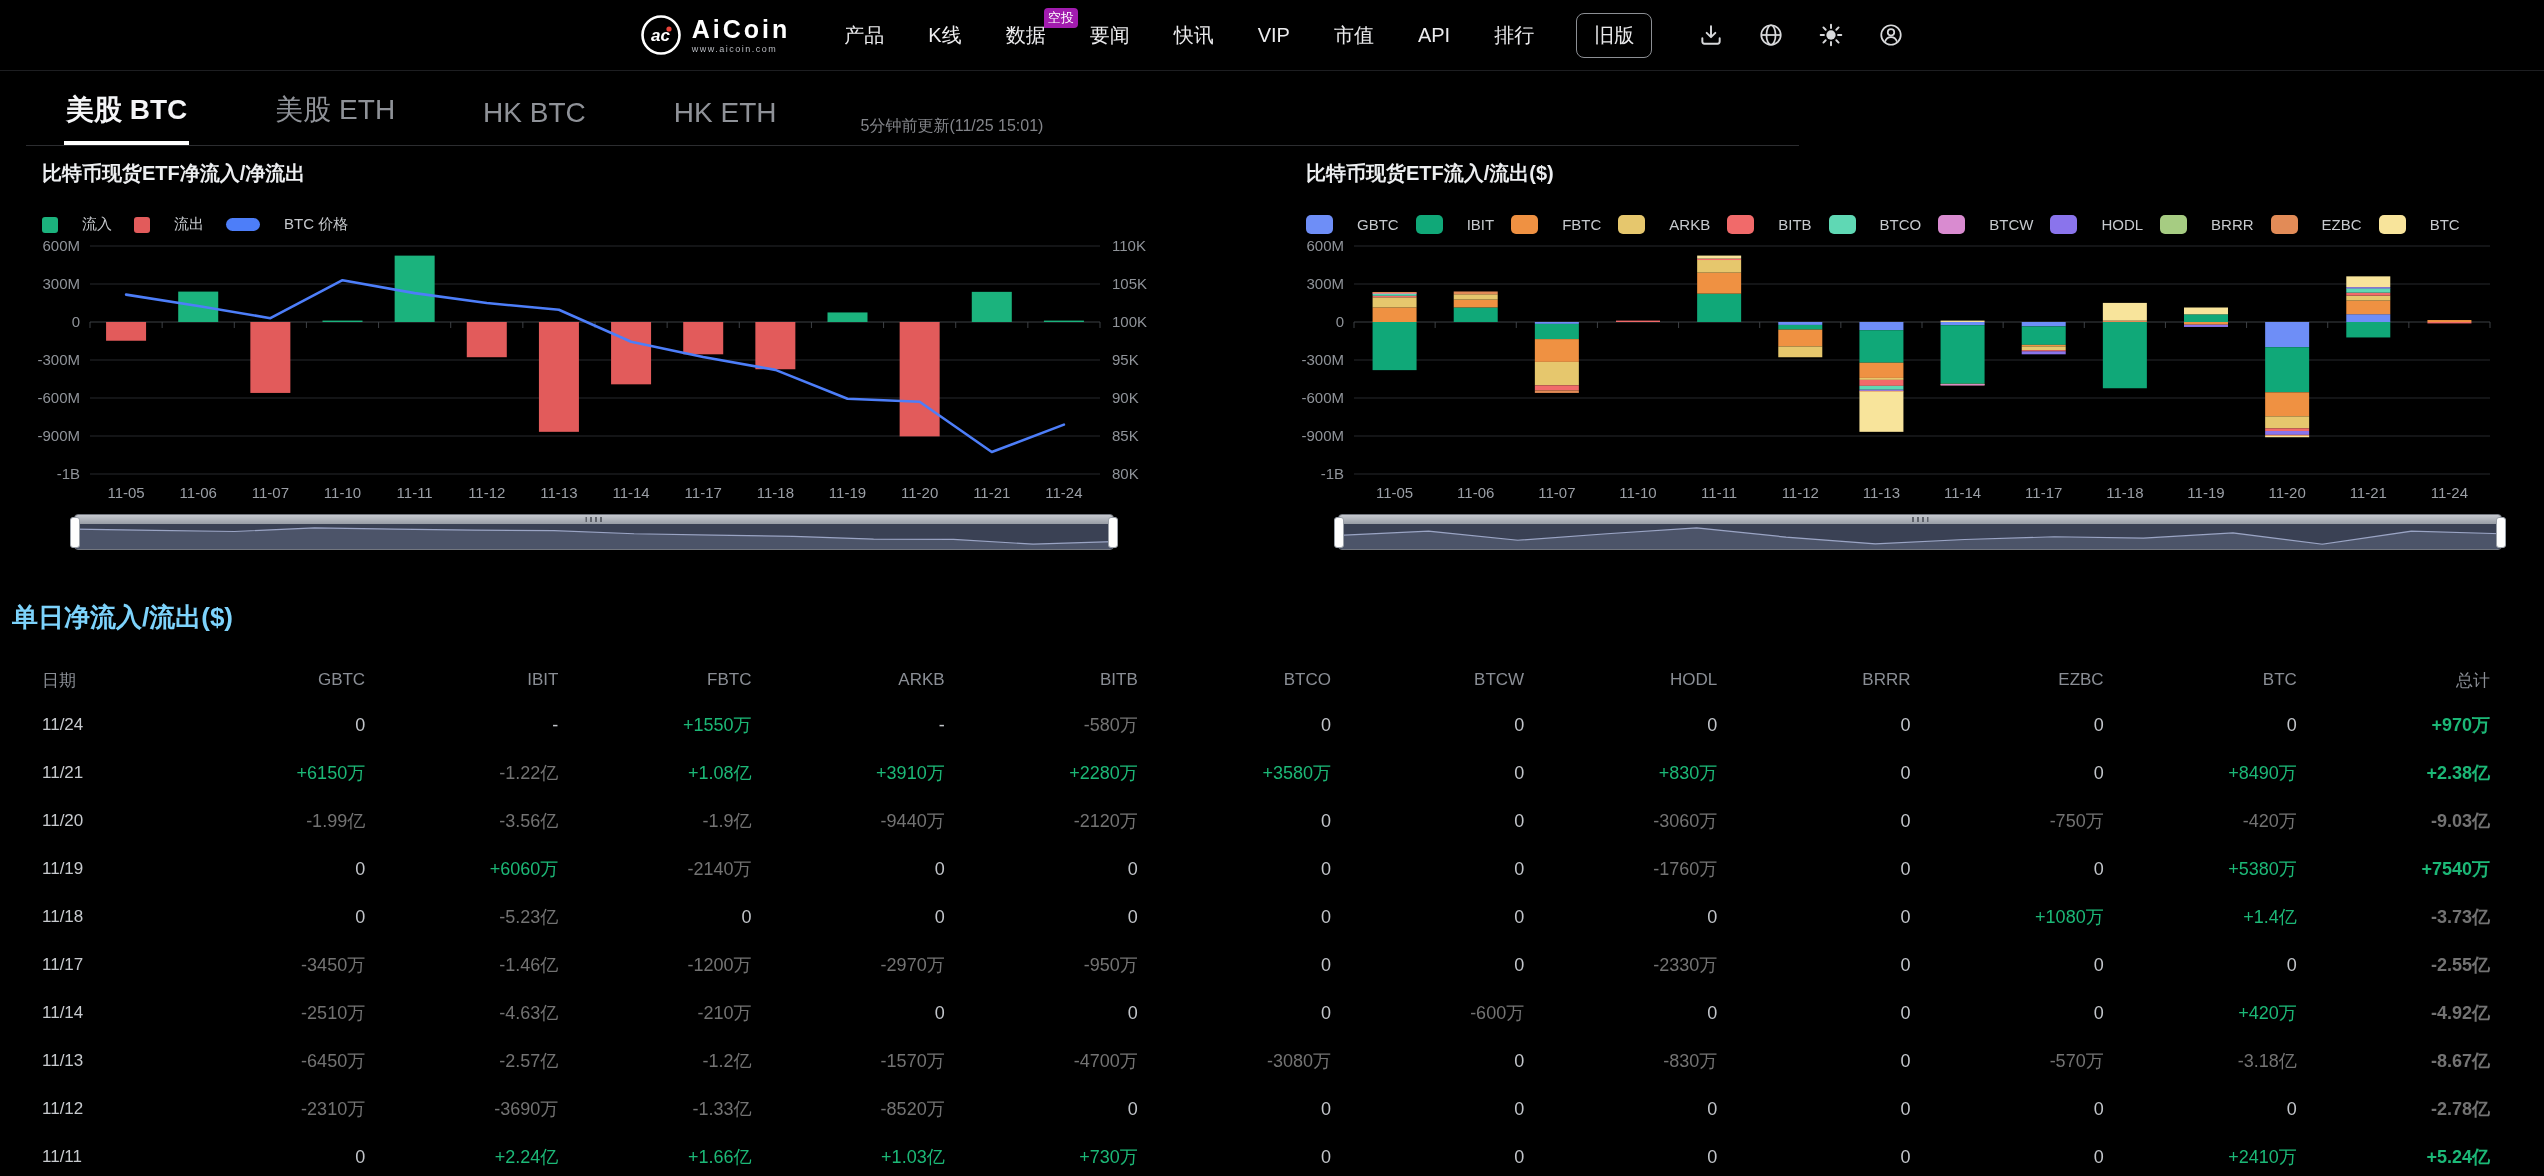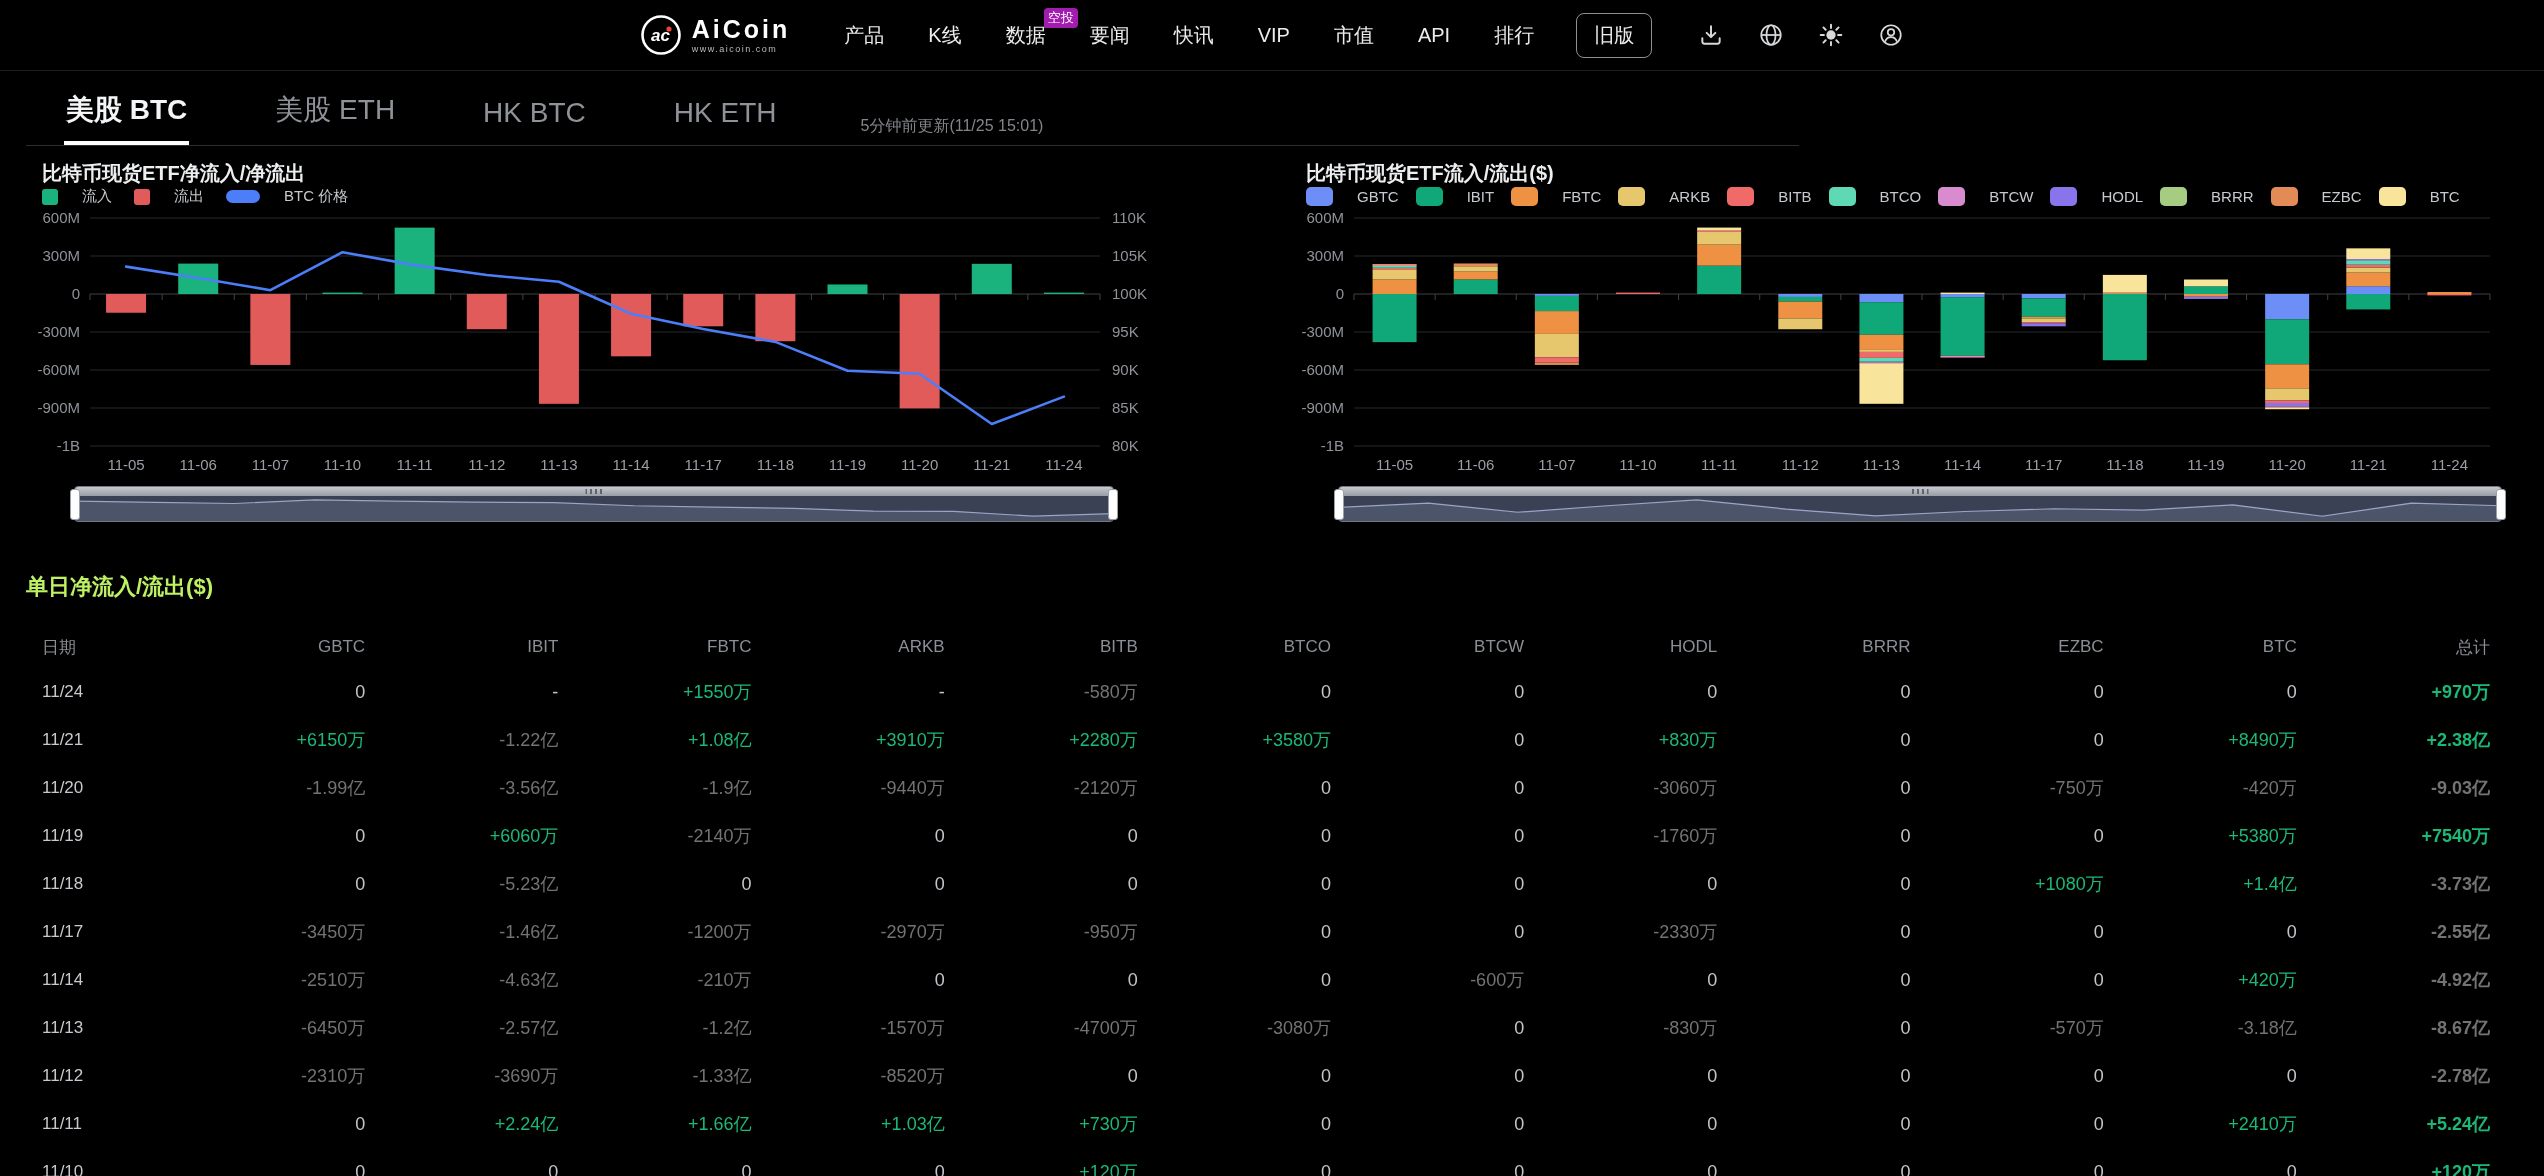--- a/index.html
+++ b/index.html
@@ -28,21 +28,21 @@
   .tabstrip { width:1773px; border-bottom:1px solid #2c2d30; display:flex; align-items:flex-end; gap:46px; }
   .tab { font-size:28px; color:#8f9298; padding:20px 2px 16px; cursor:pointer; white-space:nowrap;margin-left:38px; }
   .tab.active { color:#f4f5f7; font-weight:700; box-shadow:inset 0 -4px 0 #fff; }
   .update-txt { font-size:16px; color:#83858a; margin:0 0 8px 36px; white-space:nowrap; }
 
   
   .charts { display:flex; gap:78px; padding:14px 26px 0; }
   .chart-card { display:flex; flex-direction:column; }
   .chart-card.left { width:1186px; }
   .chart-card.right { width:1240px; }
-  .chart-title { font-size:20px; font-weight:700; color:#eceef0; padding-left:16px; margin-bottom:0; }
+  .chart-title { font-size:20px; font-weight:700; color:#eceef0; padding-left:16px; margin-bottom:28px; }
   .legend { display:flex; align-items:center; flex-wrap:nowrap; gap:22px; padding-left:16px; margin-bottom:4px; }
   .lg-item { display:flex; align-items:center; gap:8px; cursor:pointer; }
   .lg-item .lbl { font-size:15px; color:#c6c9cd; white-space:nowrap;margin-left:16px; }
   .chip.square { width:16px; height:16px; border-radius:3px; display:inline-block; }
   .chip.pill { width:34px; height:13px; border-radius:7px; display:inline-block; }
   .chip.rrect { width:27px; height:19px; border-radius:5px; display:inline-block; }
 
   
   .dz { position:relative; height:36px; margin-top:6px; border:1px solid #73777f; border-radius:4px; background:#23262e; }
   .dz-strip { position:absolute; left:0; right:0; top:0; height:9px; border-radius:3px 3px 0 0;
@@ -50,21 +50,21 @@
   .dz-grip { position:absolute; left:50%; top:2px; transform:translateX(-50%); width:17px; height:5px;
     background:repeating-linear-gradient(90deg,#60646c 0 2px,transparent 2px 5px); }
   .dz-body { position:absolute; left:0; right:0; top:9px; bottom:0; background:#3a4154; border-radius:0 0 3px 3px; overflow:hidden; }
   .dz-body svg { width:100%; height:100%; display:block; }
   .dz-handle { position:absolute; top:2px; width:10px; height:31px; background:#fdfdfd;
     border:1px solid #9aa0a8; border-radius:3px; cursor:ew-resize; }
   .dz-handle.left { left:-5px; } .dz-handle.right { right:-5px; }
 
   
   .flow-table { margin-top:50px; }
-  .tbl-title { font-size:22px; font-weight:700; color:#bef264; padding-left:26px; }
+  .tbl-title { font-size:26px; font-weight:700; color:#7dd3fc; padding-left:12px; }
   .tbl { margin-top:24px; padding:0 54px 0 42px; }
   .trow { display:grid; grid-template-columns:130px repeat(12,1fr); align-items:center; height:48px; }
   .trow.head { height:42px; }
   .tcell { font-size:18px; text-align:right; white-space:nowrap; }
   .tcell:first-child { text-align:left; }
   .trow.head .tcell { font-size:17px; color:#8a8e95; font-weight:400; }
   .tcell.date { color:#c6c9cd; font-size:17px; }
   .tcell.pos { color:#1cb877; } .tcell.neg { color:#737373; } .tcell.neu { color:#c2c5ca; }
   .tcell.total { font-weight:700; }
 

